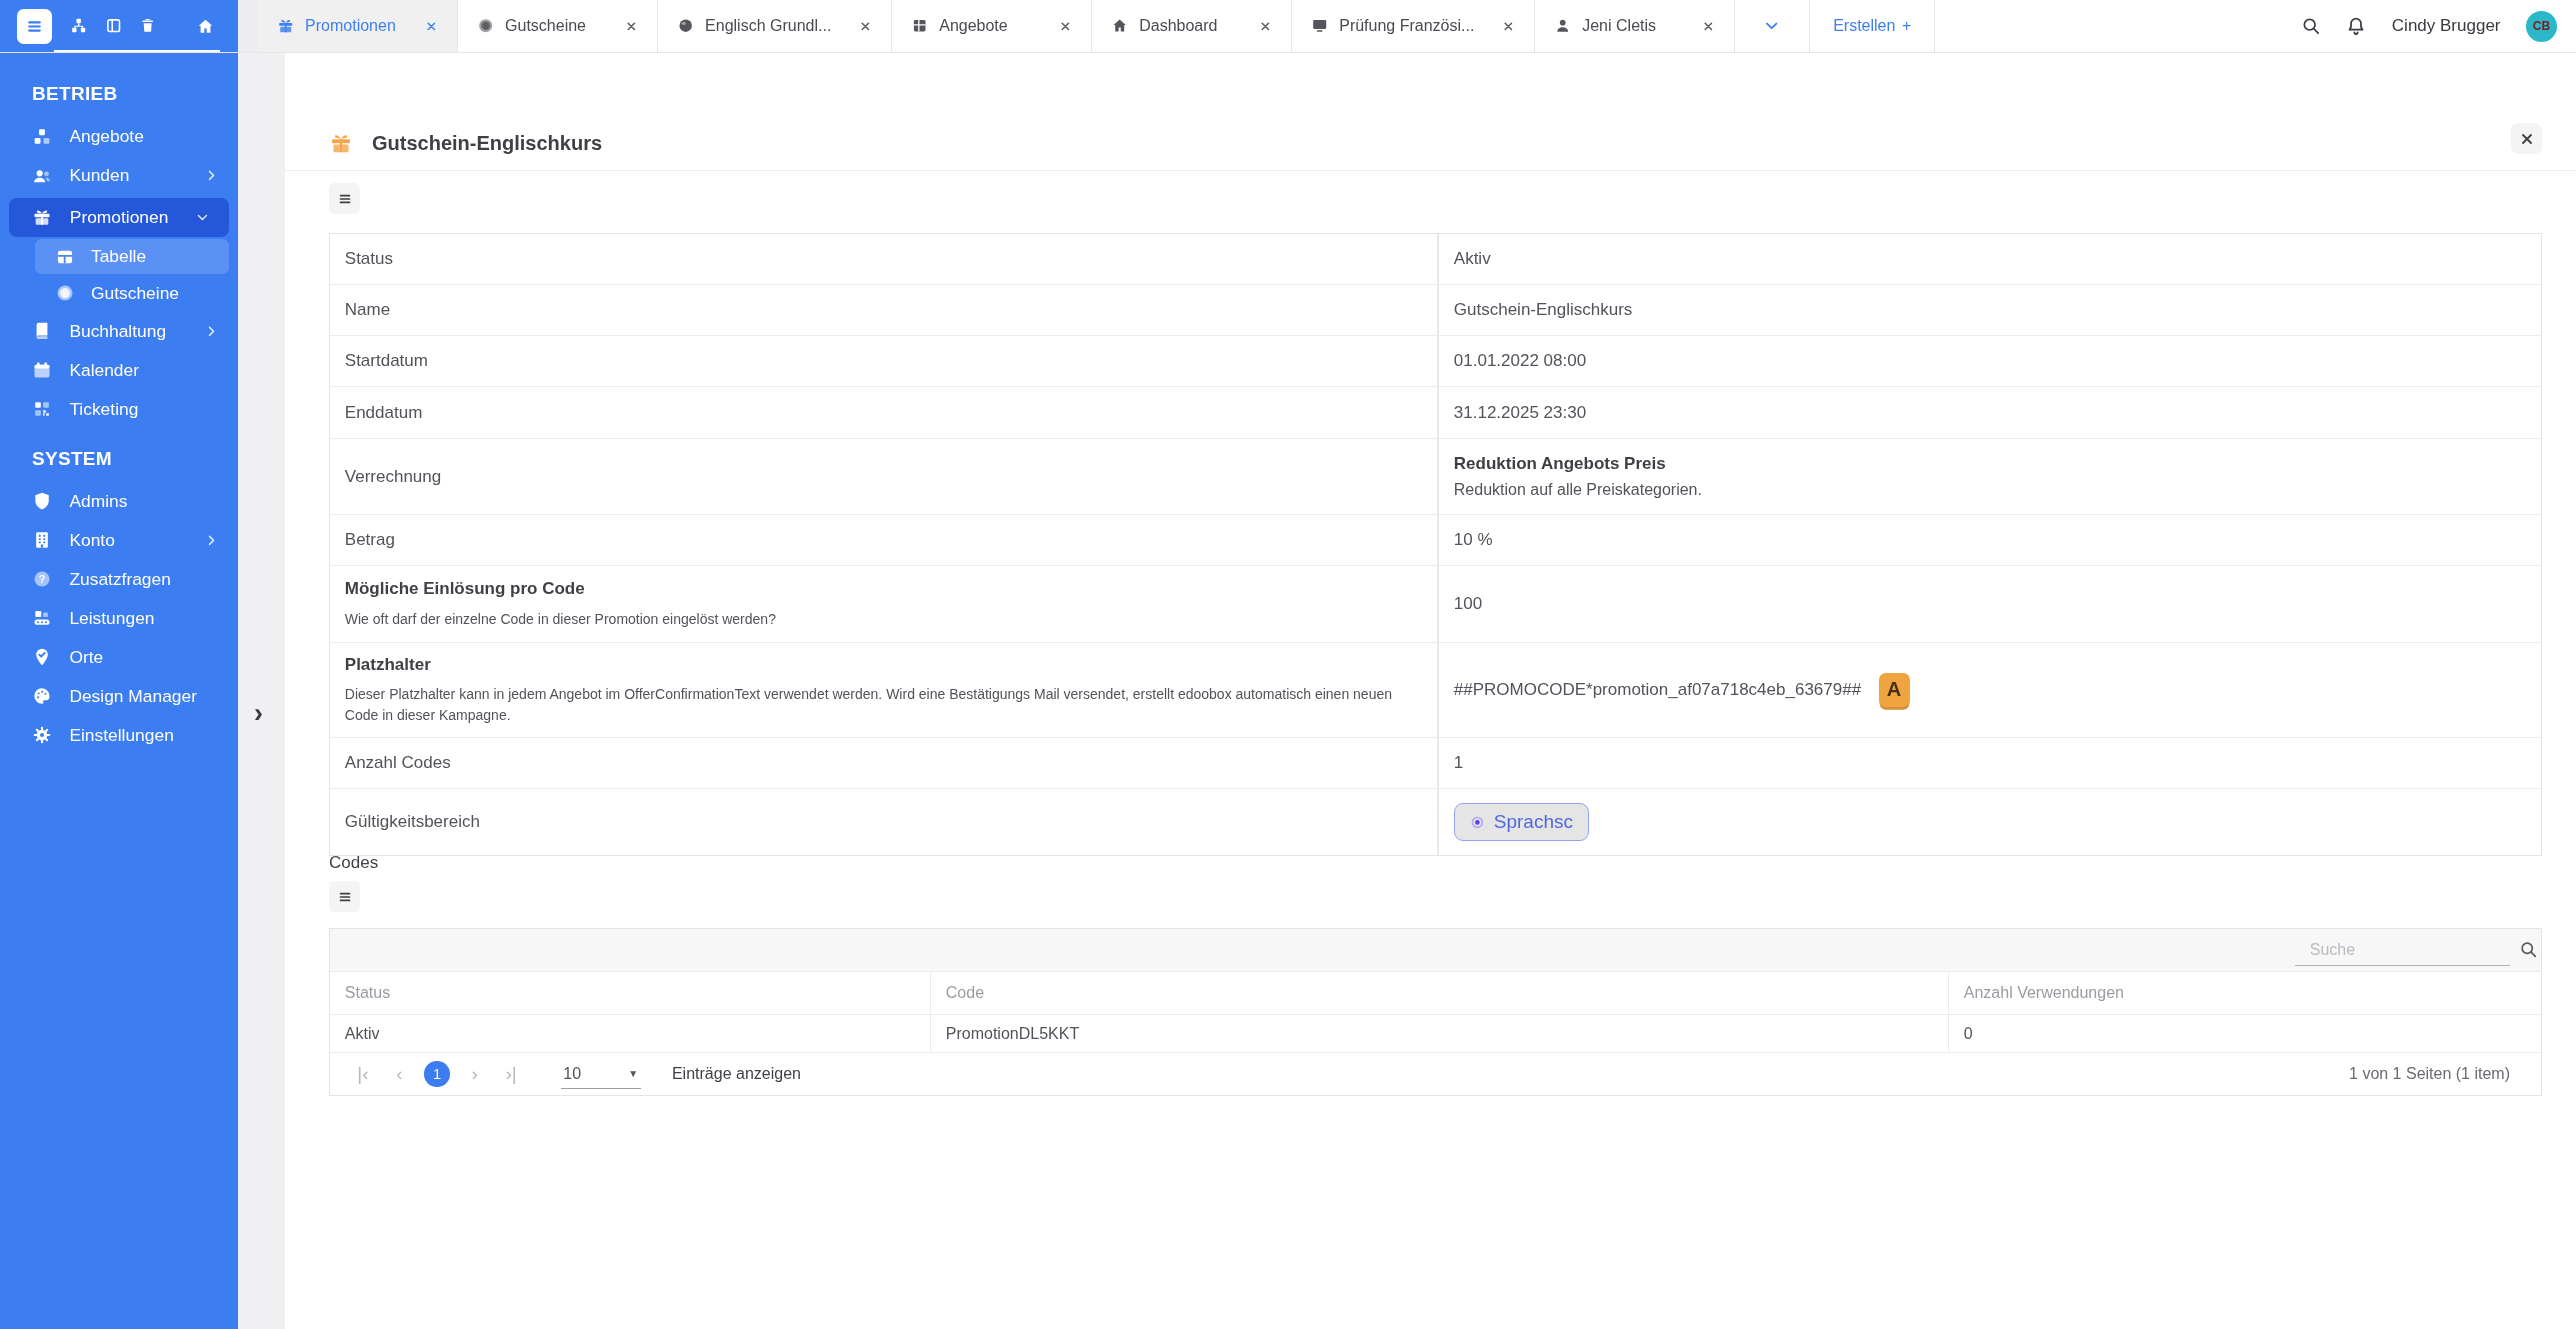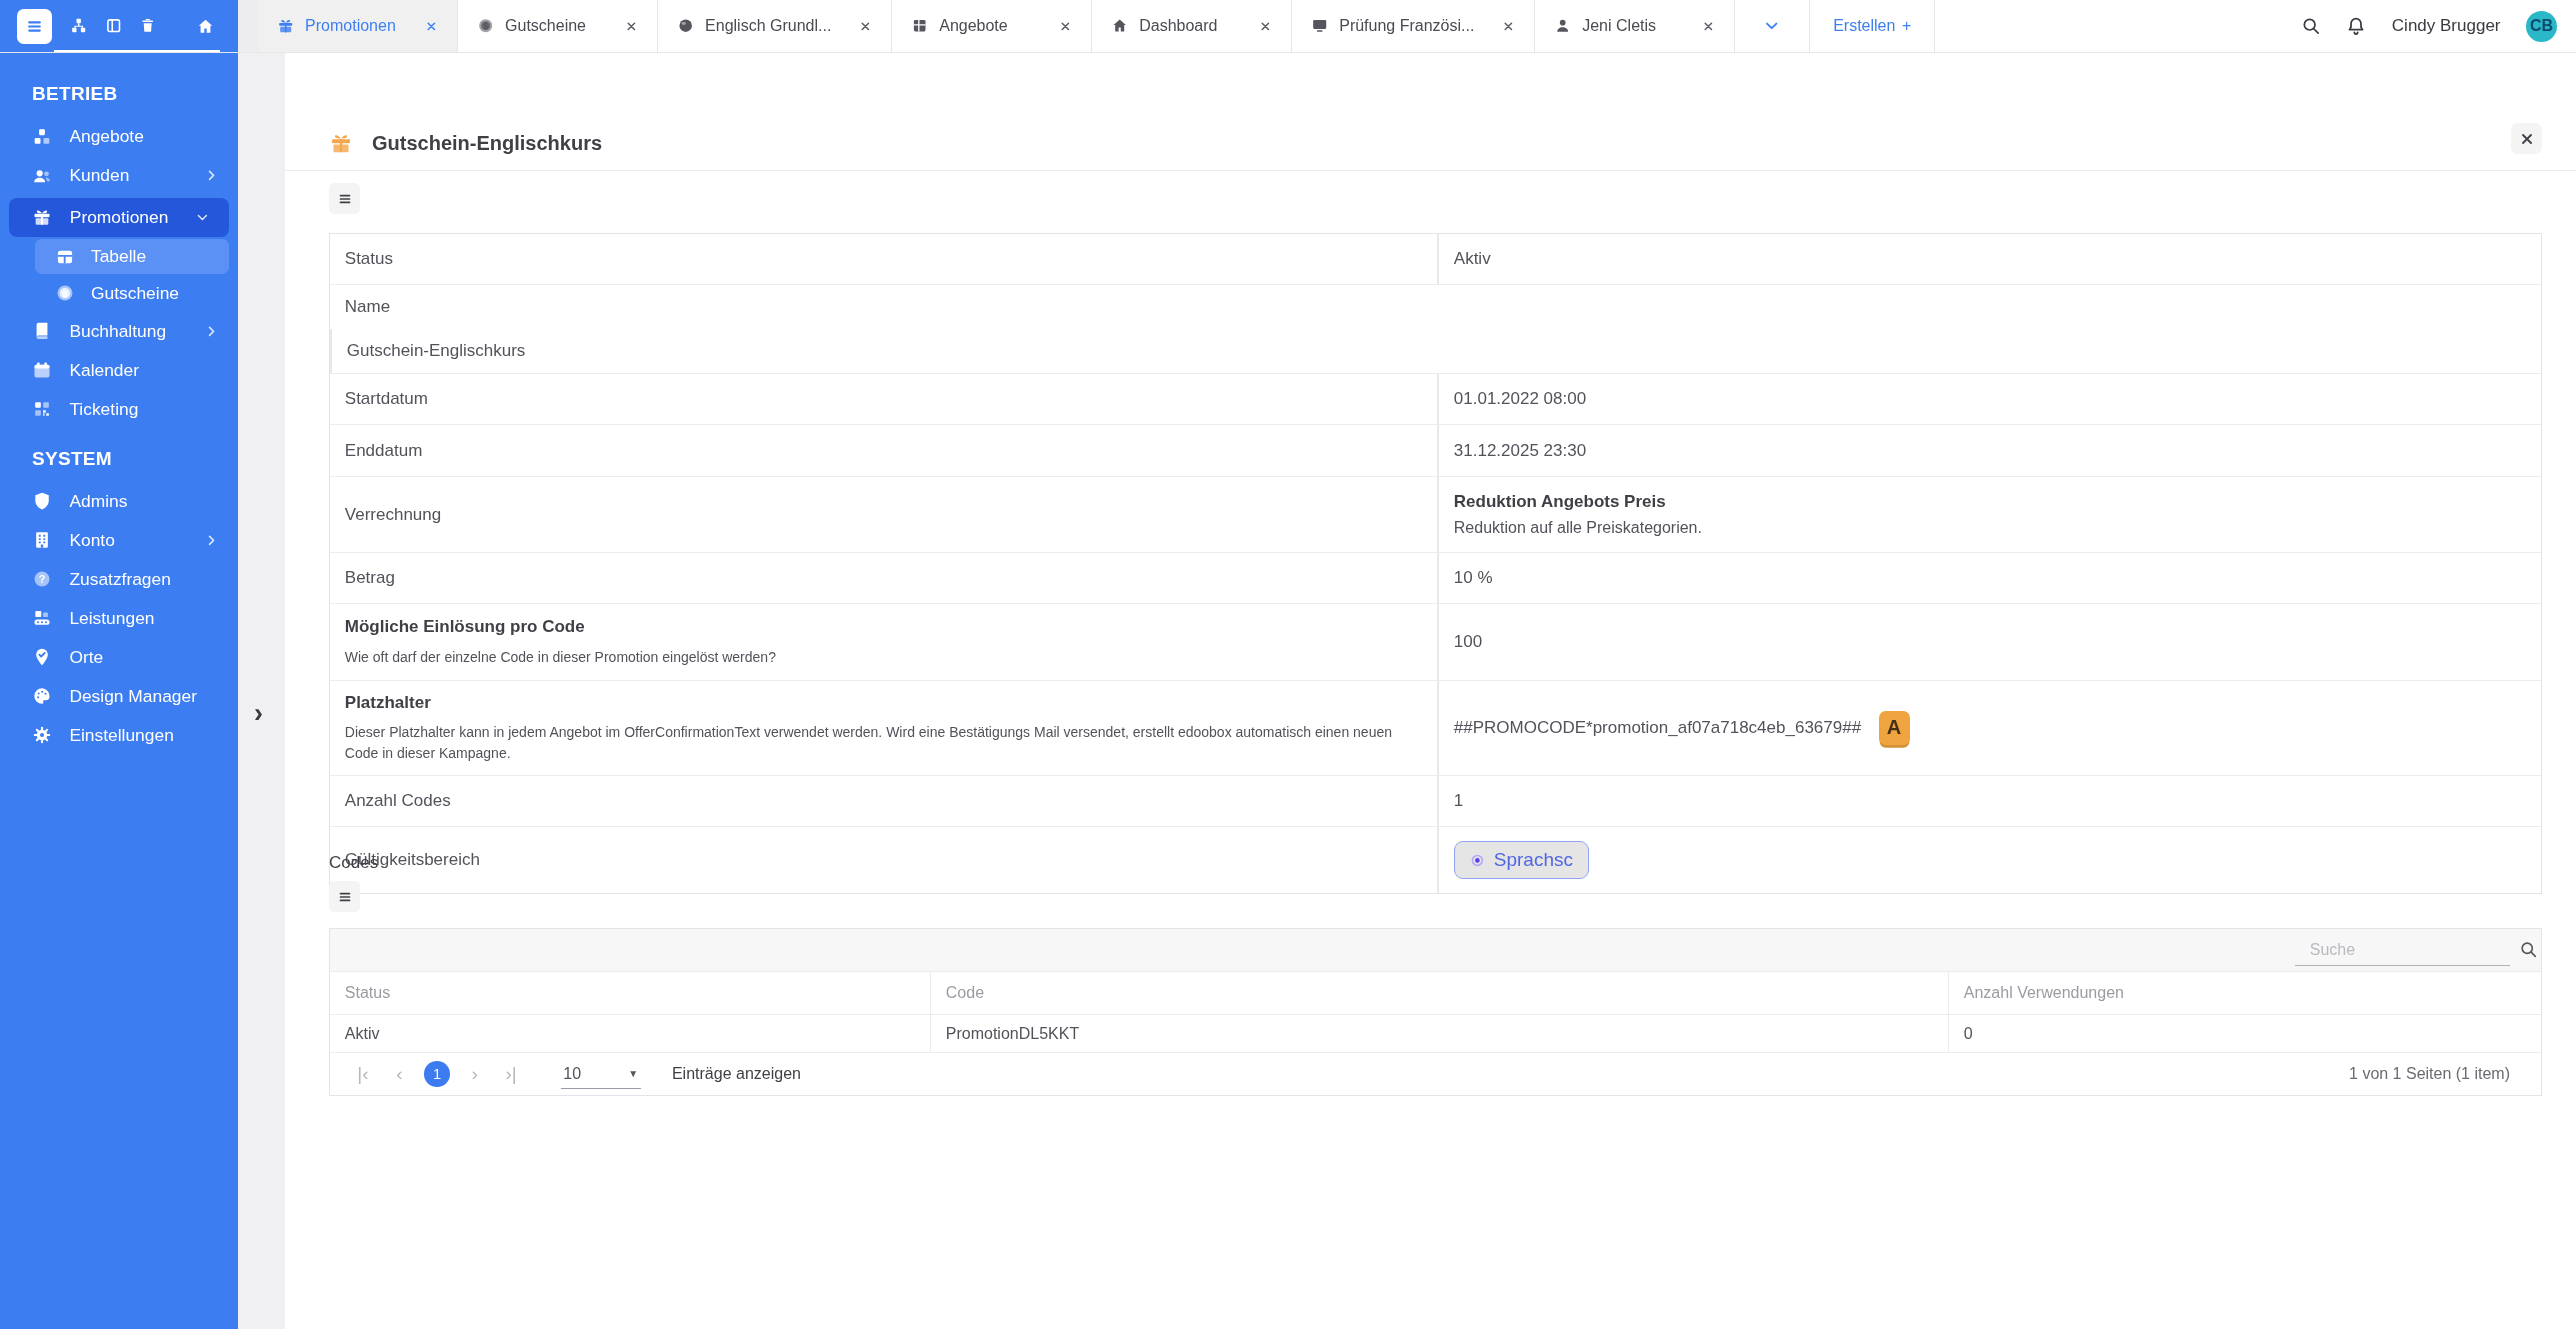--- a/index.html
+++ b/index.html
@@ -22,22 +22,22 @@
   .tab .tclose{margin-left:auto;color:#5a5a62;display:flex;padding-left:17.4px;}
   .tab.active{background:#f0f0f1;color:#3d7ff2;}
   .tab.active .ticon,.tab.active .tclose{color:#3d7ff2;}
   .tab-more{display:flex;align-items:center;justify-content:center;width:74px;
             border-right:0.7px solid #e6e6e9;color:#3d7ff2;}
   .tab-create{display:flex;align-items:center;gap:6.7px;padding:0 23px;color:#3d7ff2;
               font-size:16px;border-right:0.7px solid #e6e6e9;}
   .top-right{margin-left:auto;display:flex;align-items:center;padding-right:19px;gap:25.5px;}
   .top-right .tic{color:#3a3a42;display:flex;}
   .username{font-size:17px;color:#3a3a40;}
-  .avatar{width:31px;height:31px;border-radius:50%;background:#2ab8c9;color:#0c4a6e;
-          display:flex;align-items:center;justify-content:center;font-size:16px;font-weight:bold;}
+  .avatar{width:31px;height:31px;border-radius:50%;background:#2ab8c9;color:#7f1d1d;
+          display:flex;align-items:center;justify-content:center;font-size:12px;font-weight:bold;}
 
   
   .sidebar{position:absolute;top:52px;left:0;width:238px;bottom:0;background:#3c7df2;
            padding-top:12px;box-sizing:border-box;}
   .sec-label{margin:19px 0 12px 32px;font-size:19px;font-weight:bold;color:#fff;letter-spacing:0.3px;}
   .sb-item{height:39px;display:flex;align-items:center;gap:17.4px;padding-left:32px;
            color:#fff;font-size:17.4px;position:relative;}
   .sb-item .sic{display:flex;color:#fff;}
   .sb-chev{position:absolute;right:19px;color:#d9e6fc;display:flex;}
   .sb-item.active{background:#2457d9;border-radius:8px;margin:2.7px 9.4px;padding-left:23px;}
@@ -524,21 +524,21 @@
 
     <div class="detail-table" id="detailTable">
         <div class="drow" style="min-height: 50px;">
           <div class="dlabel">
             <div>Status</div>
           </div>
           <div class="dvalue">
             <div>Aktiv</div>
           </div>
         </div>
-        <div class="drow" style="min-height: 50px; flex-direction: column;">
+        <div class="drow" style="min-height: 50px;">
           <div class="dlabel">
             <div>Name</div>
           </div>
           <div class="dvalue">
             <div>Gutschein-Englischkurs</div>
           </div>
         </div>
         <div class="drow" style="min-height: 50px;">
           <div class="dlabel">
             <div>Startdatum</div>

